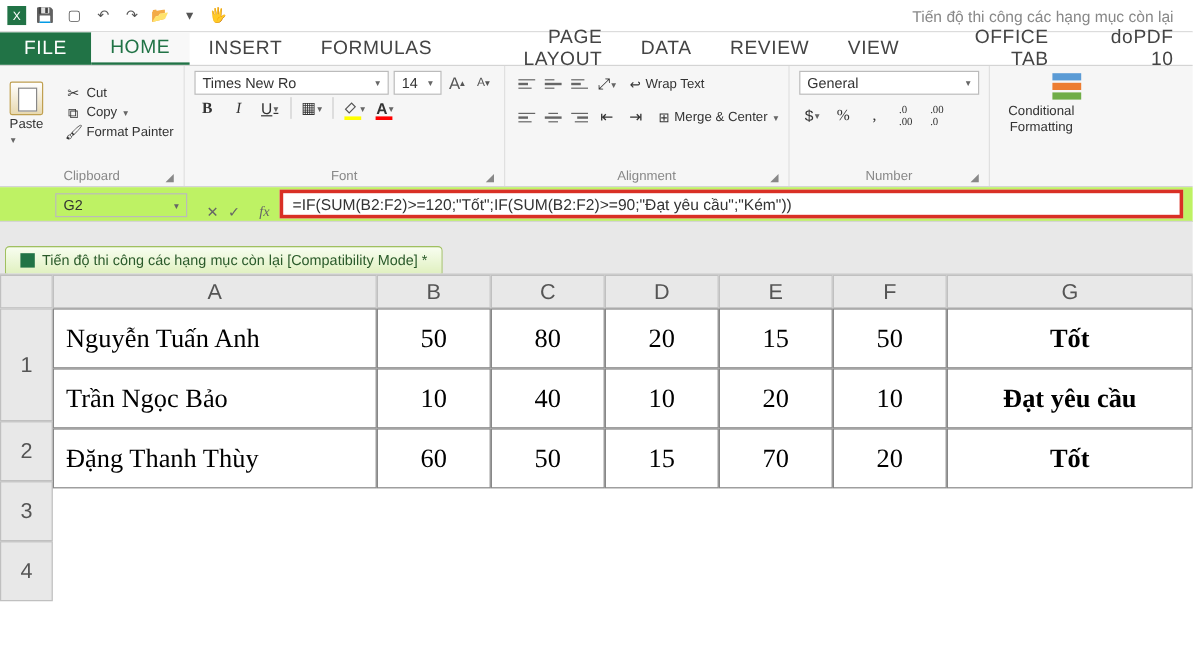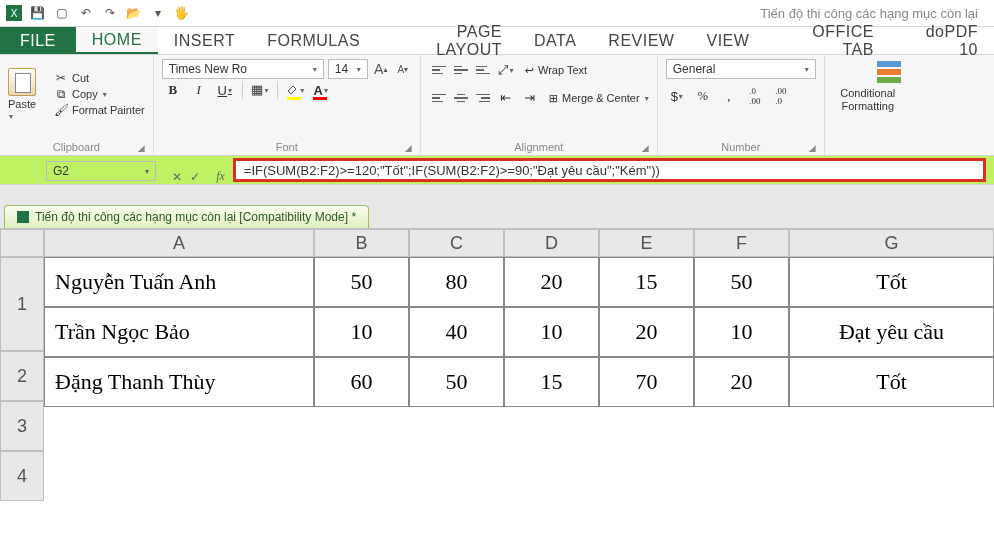--- a/index.html
+++ b/index.html
@@ -87,21 +87,21 @@
 .col-hdr { height: 28px; font-size: 18px; }
 .row-hdr { width: 44px; font-size: 18px; }
 .grid-body { flex: 1; }
 .col-headers { display: flex; }
 .data-rows { display: flex; flex-direction: column; }
 .data-row { display: flex; }
 .cell { border: 1px solid #888; display: flex; align-items: center; padding: 0 10px; font-family: "Times New Roman", serif; font-size: 22px; color: #000; }
 .hdr-cell { background: #c5d8a4; font-weight: bold; justify-content: center; text-align: center; line-height: 1.2; }
 .hdr-cell.name-col { justify-content: flex-start; }
 .center { justify-content: center; }
-.bold-cell { font-weight: normal; }
+.bold-cell { font-weight: bold; }
 
 
 .cA { width: 270px; }
 .cB, .cC, .cD, .cE, .cF { width: 95px; }
 .cG { width: 205px; }
 </style>
 </head>
 <body>
 
 <div class="titlebar">

